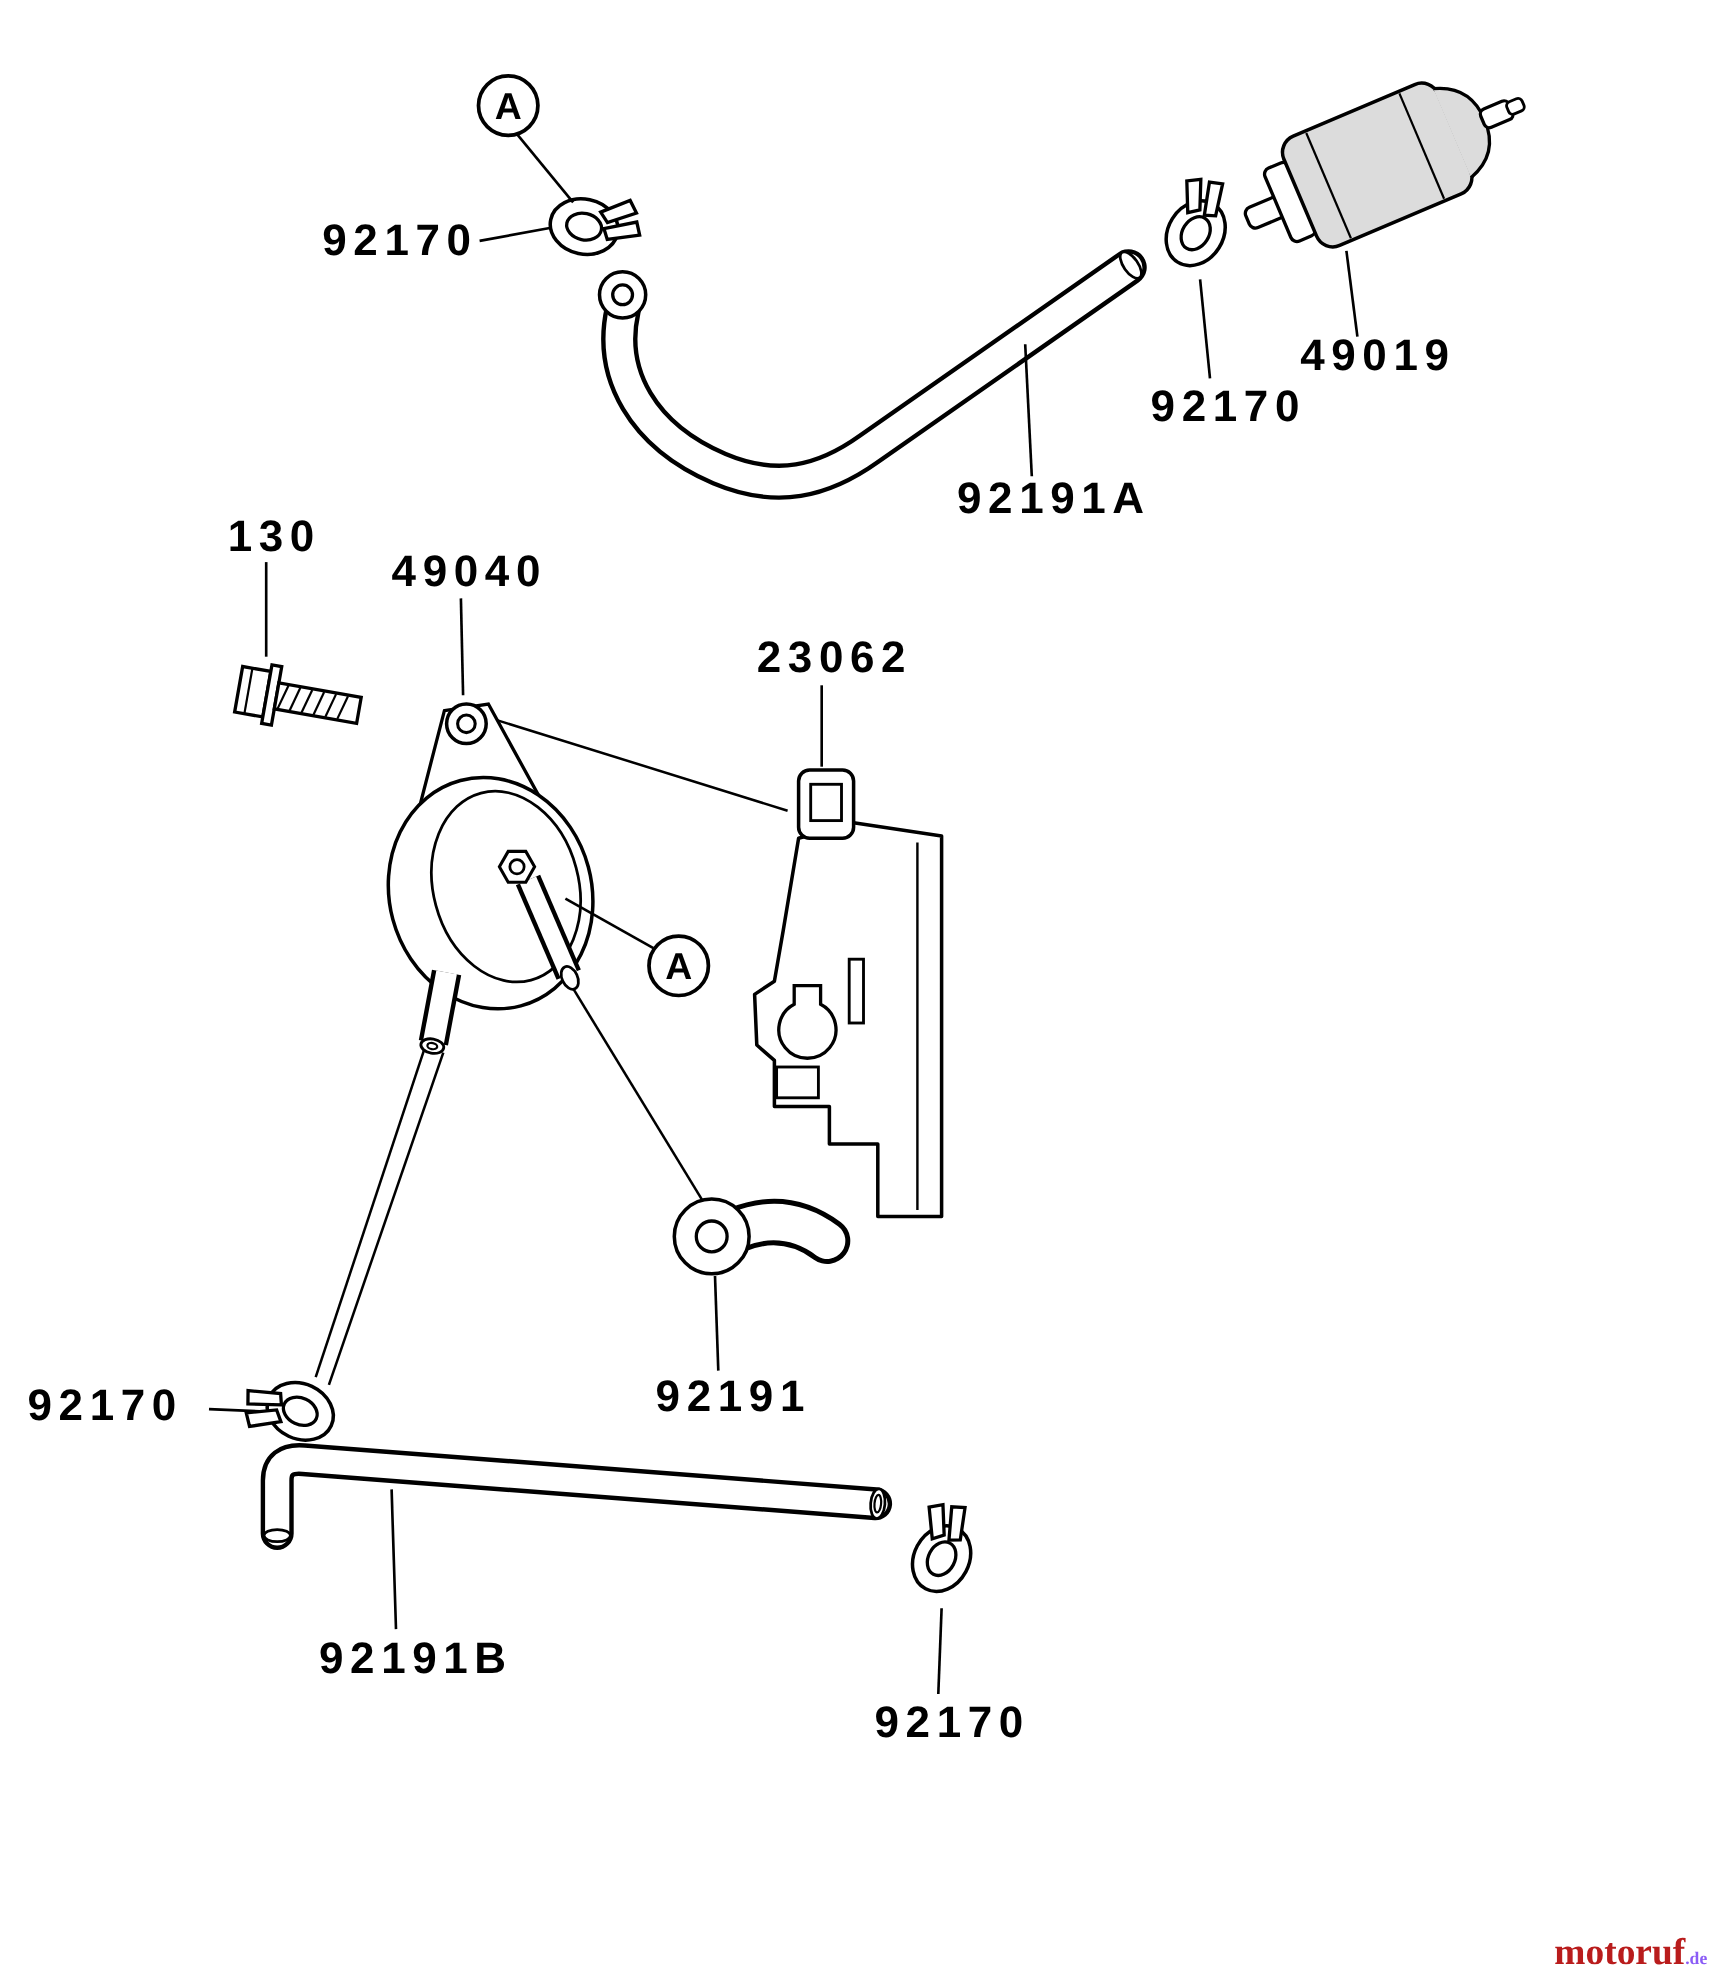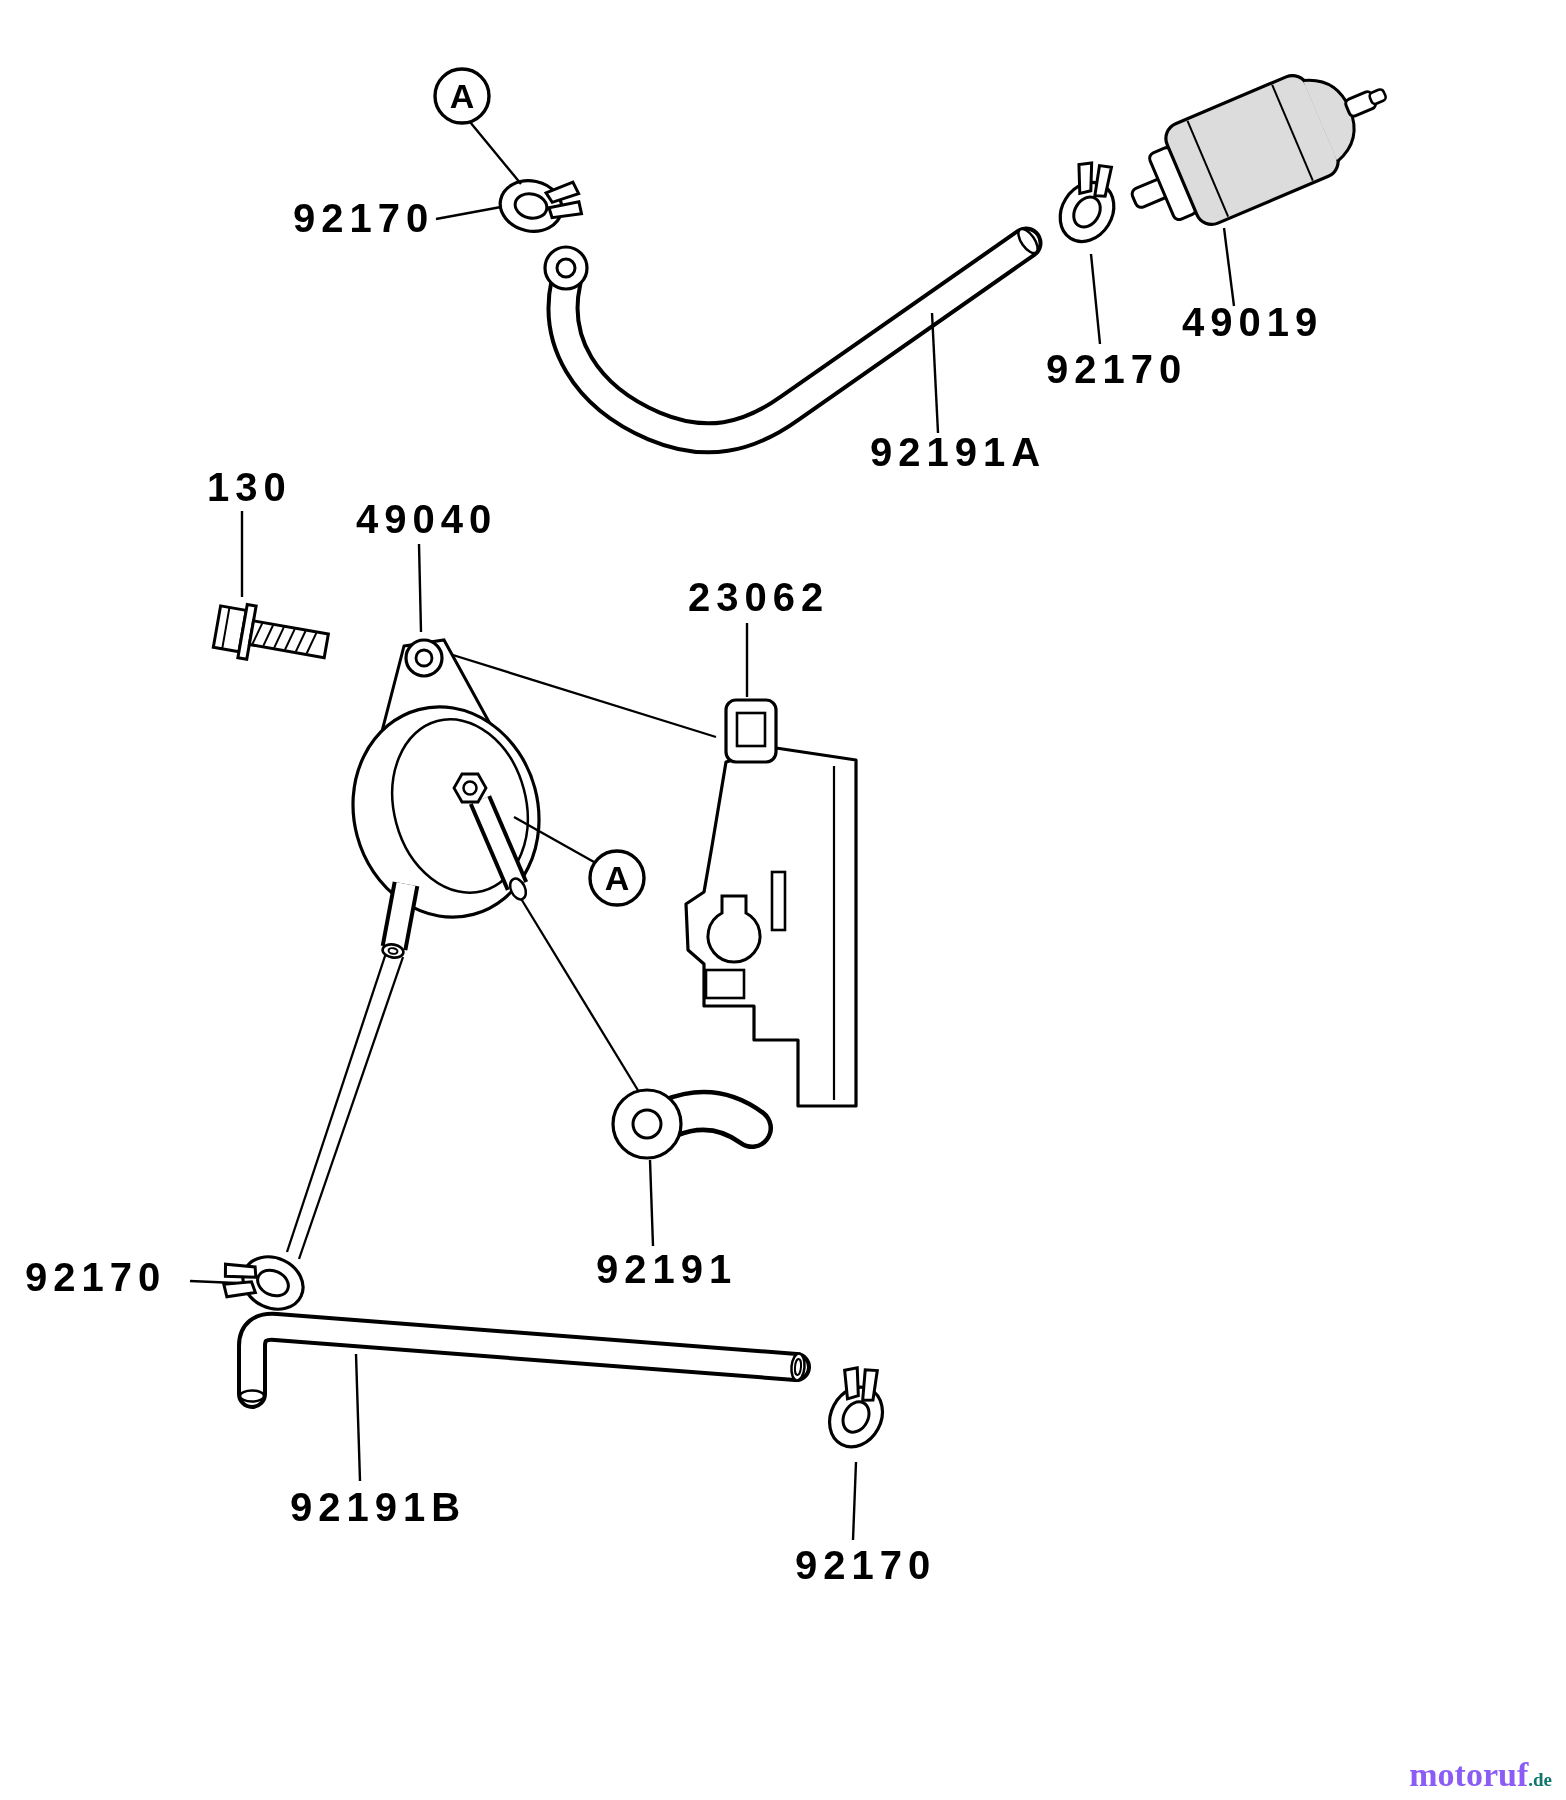--- a/index.html
+++ b/index.html
@@ -5,23 +5,23 @@
   html,body{margin:0;padding:0;background:#ffffff;}
   .stage{position:relative;width:1566px;height:1800px;background:#ffffff;overflow:hidden;
          font-family:"Liberation Sans","DejaVu Sans",sans-serif;}
   .diagram-svg{position:absolute;left:0;top:0;}
   .part-label{font-family:"Liberation Sans","DejaVu Sans",sans-serif;font-weight:700;
               font-size:40px;letter-spacing:6px;fill:#000;}
   .callout-letter{font-family:"Liberation Sans","DejaVu Sans",sans-serif;font-weight:700;
                   font-size:34px;fill:#000;text-anchor:middle;}
   .watermark{position:absolute;right:14px;bottom:6px;white-space:nowrap;}
   .watermark .brand{font-family:"Liberation Serif","DejaVu Serif",serif;font-weight:700;
-                    font-size:34px;color:#8b5cf6;}
+                    font-size:34px;color:#b91c1c;}
   .watermark .tld{font-family:"Liberation Serif","DejaVu Serif",serif;font-weight:700;
-                  font-size:19px;color:#0f766e;}
+                  font-size:16px;color:#8b5cf6;}
 </style>
 </head>
 <body>
 
 <div class="stage">
 
 <svg class="diagram-svg" width="1566" height="1800" viewBox="0 0 1566 1800">
   <defs>
     <g id="spring-clamp">
       <ellipse cx="0" cy="0" rx="31" ry="25" fill="#fff" stroke="#000" stroke-width="3.2"></ellipse>

